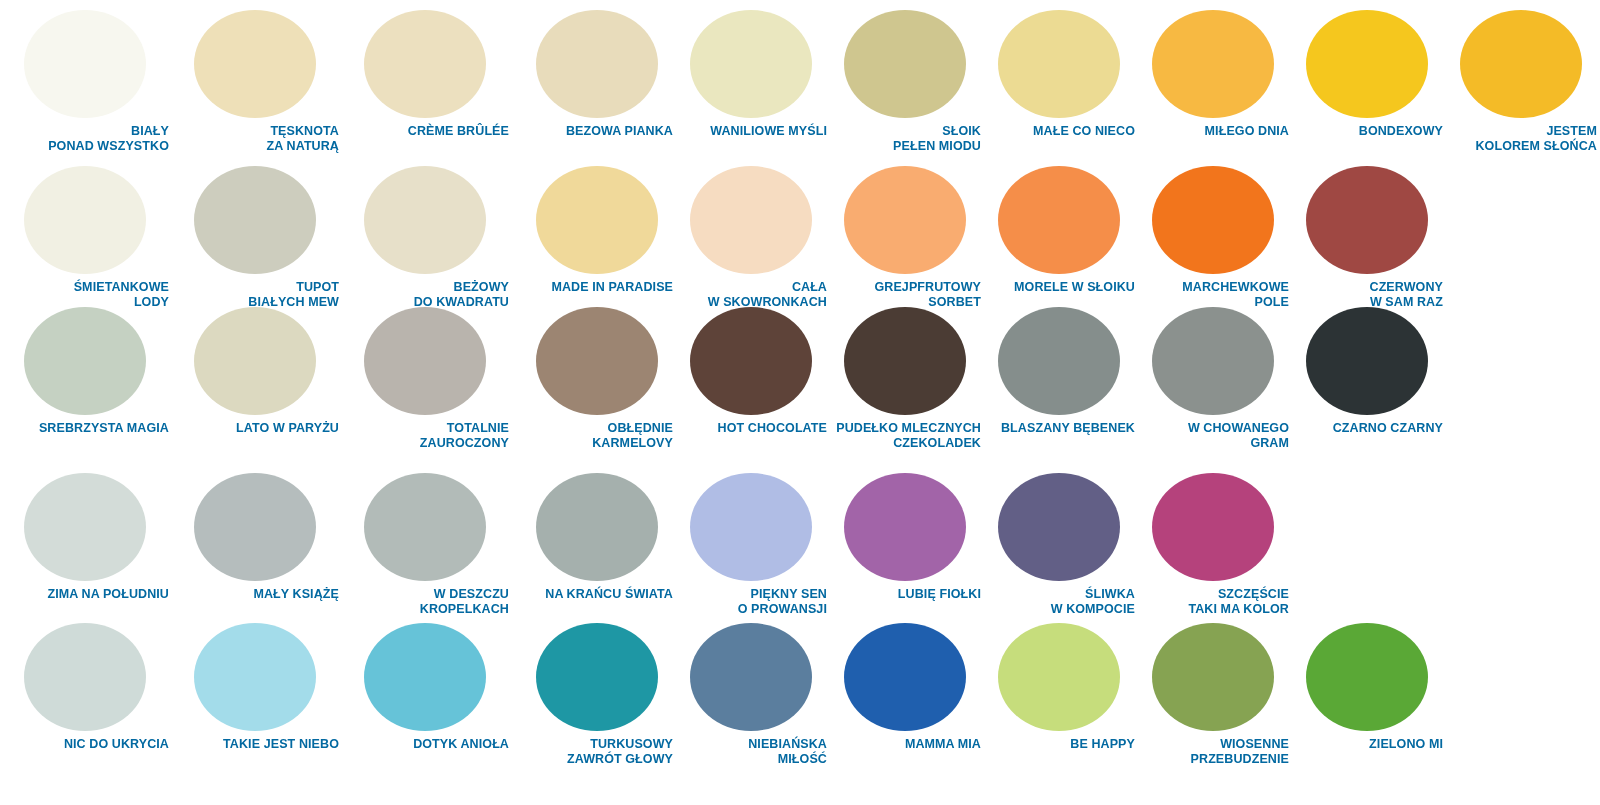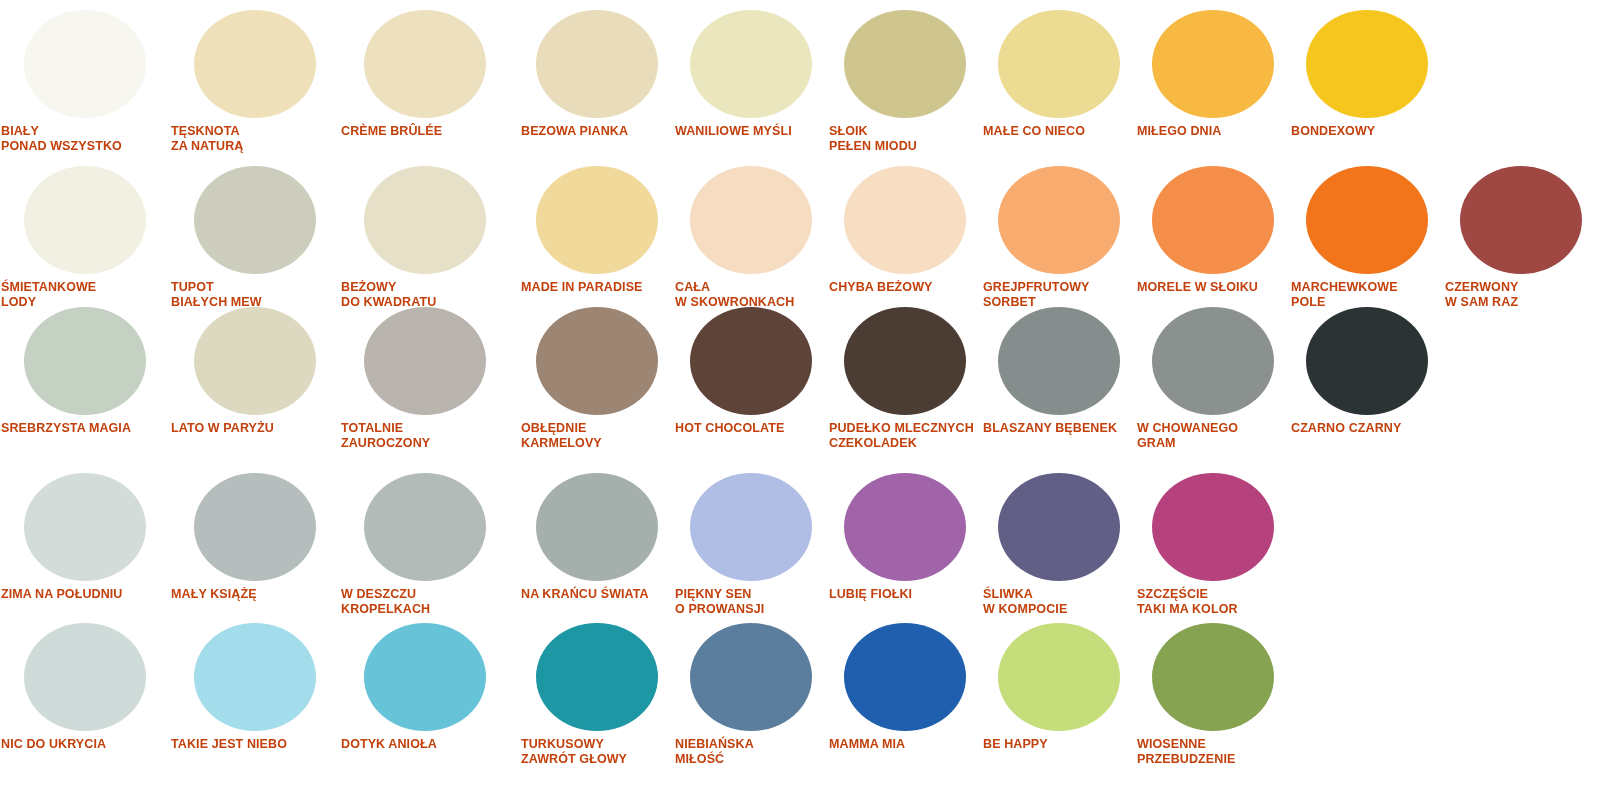--- a/index.html
+++ b/index.html
@@ -51,26 +51,26 @@
     width: 122px;
     height: 108px;
   }
   .group-right .swatch-disc {
     width: 122px;
     height: 108px;
   }
 
   .swatch-label {
     margin-top: 6px;
-    text-align: left;
+    text-align: right;
     font-weight: 700;
     font-size: 12.5px;
     line-height: 1.18;
     letter-spacing: 0.1px;
-    color: #c2410c;
+    color: #0369a1;
     font-family: "Liberation Sans", sans-serif;
     white-space: pre-line;
     width: 168px;
   }
   .group-right .swatch-label { width: 152px; }
 
   .footnote {
     position: absolute;
     left: 0;
     top: 786px;
@@ -123,20 +123,25 @@
           <div class="swatch-label">MAŁE CO NIECO</div>
         </div>
         <div class="swatch-cell">
           <span class="swatch-disc" style="background: rgb(247, 185, 66);"></span>
           <div class="swatch-label">MIŁEGO DNIA</div>
         </div>
         <div class="swatch-cell">
           <span class="swatch-disc" style="background: rgb(245, 199, 30);"></span>
           <div class="swatch-label">BONDEXOWY</div>
         </div>
+        <div class="swatch-cell">
+          <span class="swatch-disc" style="background: rgb(244, 187, 39);"></span>
+          <div class="swatch-label">JESTEM
+KOLOREM SŁOŃCA</div>
+        </div>
       </div>
     </div>
     <div class="grid-row" style="top: 166px;">
       <div class="group group-left">
         <div class="swatch-cell">
           <span class="swatch-disc" style="background: rgb(241, 240, 227);"></span>
           <div class="swatch-label">ŚMIETANKOWE
 LODY</div>
         </div>
         <div class="swatch-cell">
@@ -155,24 +160,20 @@
         <div class="swatch-cell">
           <span class="swatch-disc" style="background: rgb(240, 217, 154);"></span>
           <div class="swatch-label">MADE IN PARADISE</div>
         </div>
         <div class="swatch-cell">
           <span class="swatch-disc" style="background: rgb(246, 220, 193);"></span>
           <div class="swatch-label">CAŁA
 W SKOWRONKACH</div>
         </div>
         <div class="swatch-cell">
-          <span class="swatch-disc" style="background: rgb(247, 221, 194);"></span>
-          <div class="swatch-label">CHYBA BEŻOWY</div>
-        </div>
-        <div class="swatch-cell">
           <span class="swatch-disc" style="background: rgb(249, 172, 112);"></span>
           <div class="swatch-label">GREJPFRUTOWY
 SORBET</div>
         </div>
         <div class="swatch-cell">
           <span class="swatch-disc" style="background: rgb(245, 142, 73);"></span>
           <div class="swatch-label">MORELE W SŁOIKU</div>
         </div>
         <div class="swatch-cell">
           <span class="swatch-disc" style="background: rgb(242, 117, 28);"></span>
@@ -309,17 +310,21 @@
         </div>
         <div class="swatch-cell">
           <span class="swatch-disc" style="background: rgb(198, 221, 124);"></span>
           <div class="swatch-label">BE HAPPY</div>
         </div>
         <div class="swatch-cell">
           <span class="swatch-disc" style="background: rgb(134, 163, 82);"></span>
           <div class="swatch-label">WIOSENNE
 PRZEBUDZENIE</div>
         </div>
+        <div class="swatch-cell">
+          <span class="swatch-disc" style="background: rgb(90, 168, 54);"></span>
+          <div class="swatch-label">ZIELONO MI</div>
+        </div>
       </div>
     </div>
   </div>
 
 <div class="footnote"></div>
 
 </body></html>

